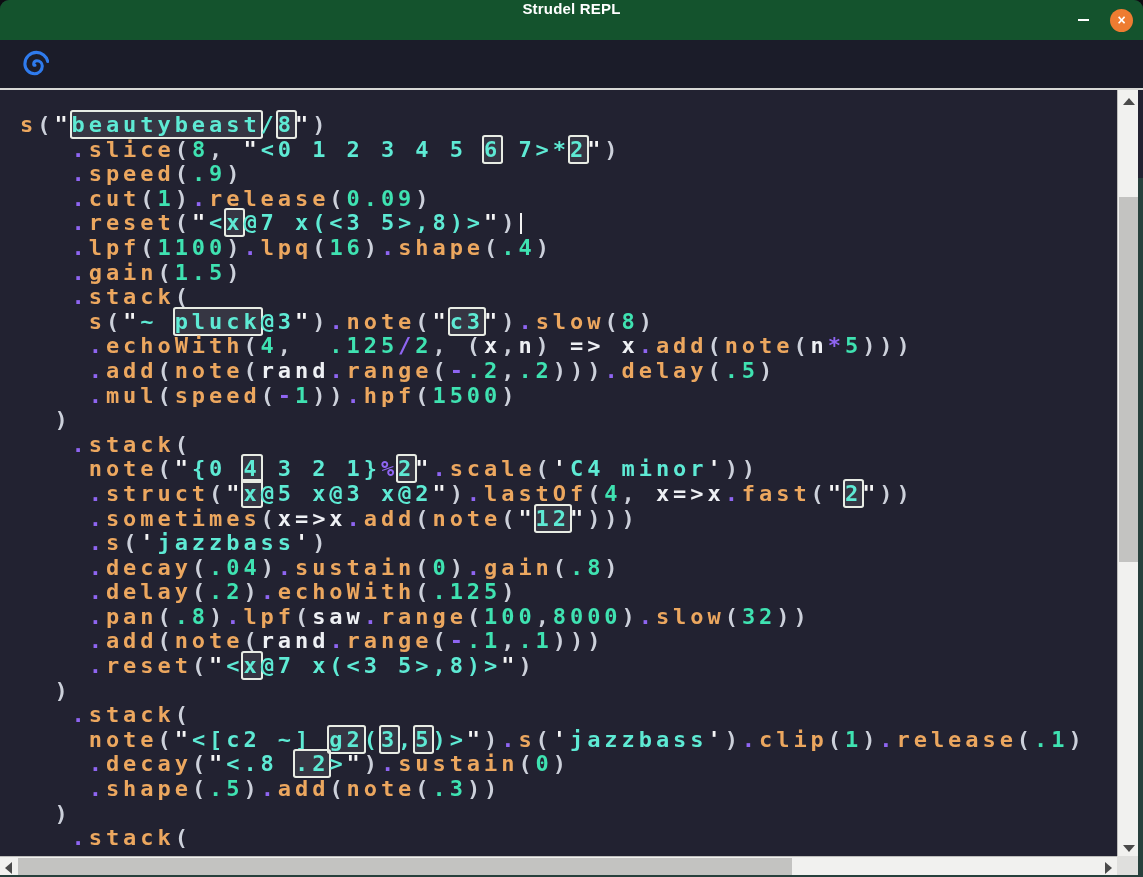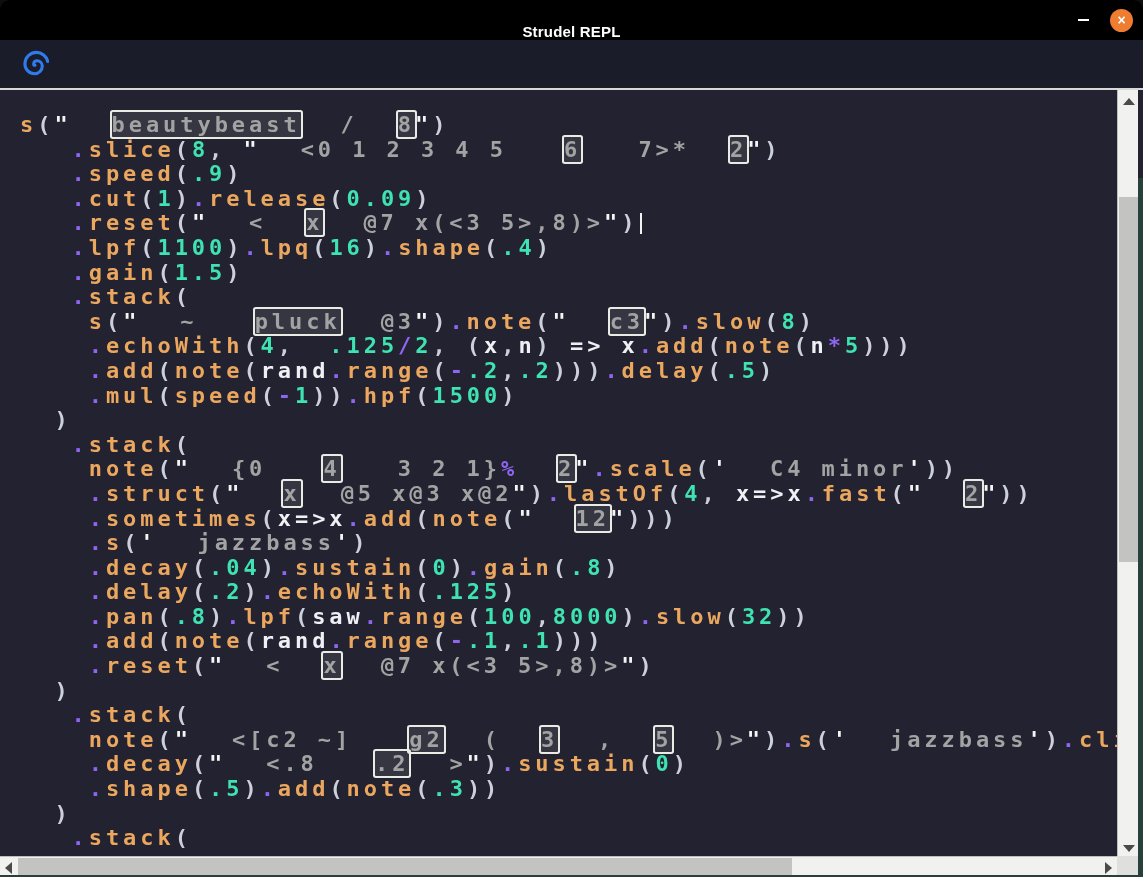--- a/index.html
+++ b/index.html
@@ -8,22 +8,22 @@
     position: relative;
     width: 1143px; height: 877px;
     border-radius: 9px 9px 0 0;
     overflow: hidden;
     background: #222231;
     font-family: "DejaVu Sans Mono", monospace;
   }
   
   .titlebar {
     position: absolute; left:0; top:0; width:100%; height:40px;
-    background: #000000;
-    display:flex; align-items:flex-end; justify-content:center;
+    background: #14532d;
+    display:flex; align-items:flex-start; justify-content:center;
   }
   .titlebar .title {
     color:#ffffff; font-family:"Liberation Sans", sans-serif;
     font-weight:bold; font-size:15px; letter-spacing:.2px;
   }
   .win-btns { position:absolute; right:10px; top:0; height:40px; display:flex; align-items:center; gap:14px; }
   .btn-min { width:26px; height:26px; border-radius:50%; display:flex; align-items:center; justify-content:center; cursor:pointer; }
   .btn-min .dash { width:11px; height:2px; background:#ffffff; }
   .btn-close {
     width:23px; height:23px; border-radius:50%;
@@ -52,21 +52,21 @@
   .code-line {
     white-space:pre;
     height:24.6px; line-height:24.6px;
     font-family:"DejaVu Sans Mono", monospace;
     font-weight:bold; font-size:22px; letter-spacing:3.94px;
   }
   .tk-fn  { color:#eca75f; }
   .tk-op  { color:#8f65f2; }
   .tk-sop { color:#8f65f2; }
   .tk-num { color:#3fe2b1; }
-  .tk-str { color:#a3a3a3;margin-left:40px; }
+  .tk-str { color:#5eead4; }
   .tk-q   { color:#f5f5f5; }
   .tk-pun { color:#ccd0da; }
   .tk-id  { color:#eef0f4; }
   .boxed  {
     box-shadow:0 0 0 2px #e8ece4;
     background:rgba(232,236,228,.10);
     border-radius:1px;
   }
   .caret {
     display:inline-block; width:2px; height:21px;

